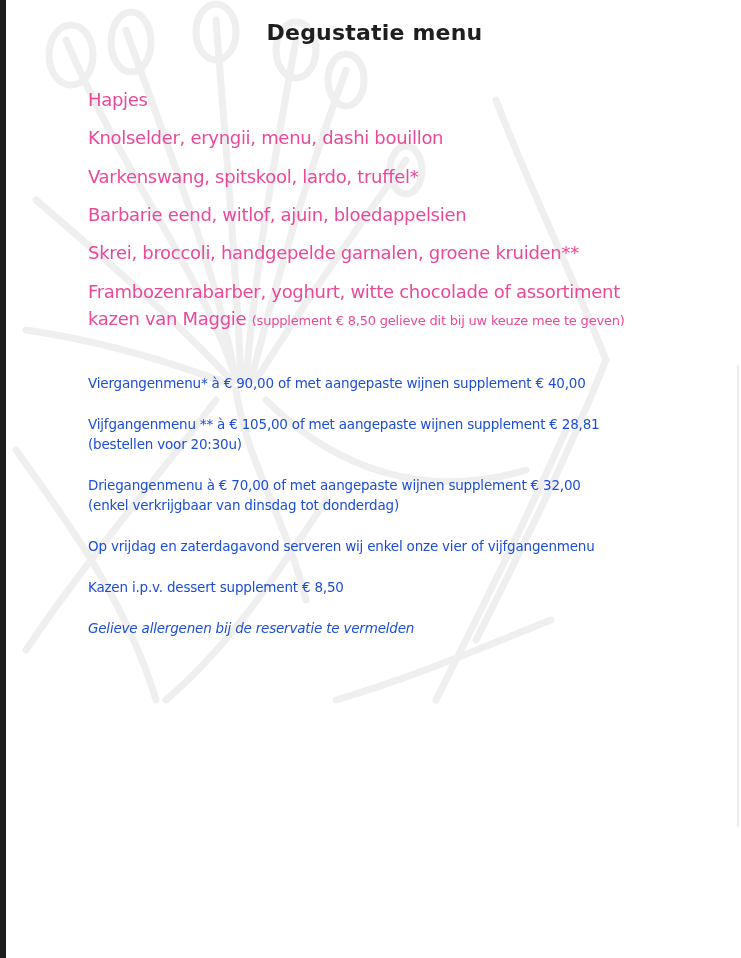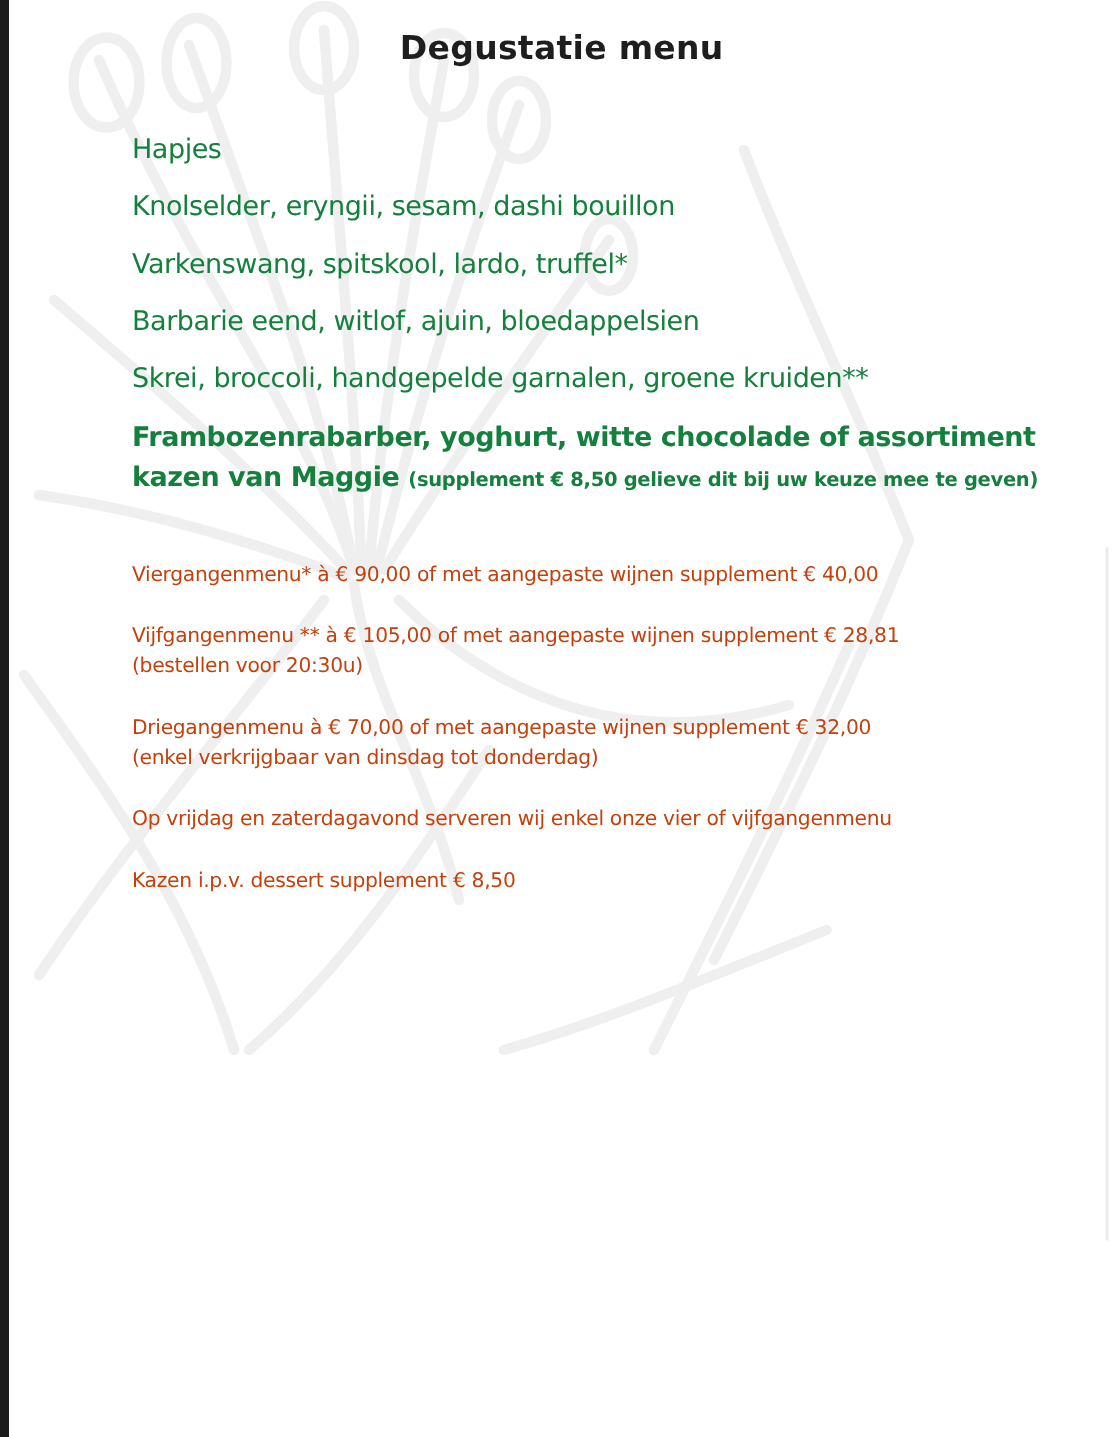--- a/index.html
+++ b/index.html
@@ -52,42 +52,41 @@
       position: absolute;
       left: 88px; top: 87px;
       width: 620px;
     }
     .course {
       font-size: 18px;
       line-height: 25px;
       height: 25px;
       margin-bottom: 13.3px;
       white-space: nowrap;
-      color: #15803d;
+      color: #ec4899;
       letter-spacing: -0.3px;
     }
     .course.multi {
       height: auto;
       white-space: normal;
       line-height: 27px;
-      font-weight: bold;
     }
     .course .small {
       font-size: 13px;
       letter-spacing: -0.2px;
     }
     .notes {
       position: absolute;
       left: 88px; top: 373px;
       width: 620px;
     }
     .note {
       font-size: 13.5px;
       line-height: 20px;
-      color: #c2410c;
+      color: #1d4ed8;
       letter-spacing: -0.2px;
       white-space: nowrap;
     }
     .note-block { margin-bottom: 21px; }
     .note.italic { font-style: italic; }
   </style>
 </head>
 <body>
 
 <div class="left-edge"></div>
@@ -123,21 +122,21 @@
   </g>
 </svg>
 
 <div class="right-rule"></div>
 
 <div class="page">
   <div class="title">Degustatie menu</div>
 
   <div class="courses">
     <div class="course">Hapjes</div>
-    <div class="course">Knolselder, eryngii, sesam, dashi bouillon</div>
+    <div class="course">Knolselder, eryngii, menu, dashi bouillon</div>
     <div class="course">Varkenswang, spitskool, lardo, truffel*</div>
     <div class="course">Barbarie eend, witlof, ajuin, bloedappelsien</div>
     <div class="course">Skrei, broccoli, handgepelde garnalen, groene kruiden**</div>
     <div class="course multi">
       <div>Frambozenrabarber, yoghurt, witte chocolade of assortiment</div>
       <div><span>kazen van Maggie</span> <span class="small">(supplement € 8,50 gelieve dit bij uw keuze mee te geven)</span></div>
     </div>
   </div>
 
   <div class="notes">
@@ -151,14 +150,17 @@
     <div class="note-block">
       <div class="note">Driegangenmenu à € 70,00 of met aangepaste wijnen supplement € 32,00</div>
       <div class="note">(enkel verkrijgbaar van dinsdag tot donderdag)</div>
     </div>
     <div class="note-block">
       <div class="note">Op vrijdag en zaterdagavond serveren wij enkel onze vier of vijfgangenmenu</div>
     </div>
     <div class="note-block">
       <div class="note">Kazen i.p.v. dessert supplement € 8,50</div>
     </div>
+    <div class="note-block">
+      <div class="note italic">Gelieve allergenen bij de reservatie te vermelden</div>
+    </div>
   </div>
 </div>
 
 </body></html>

